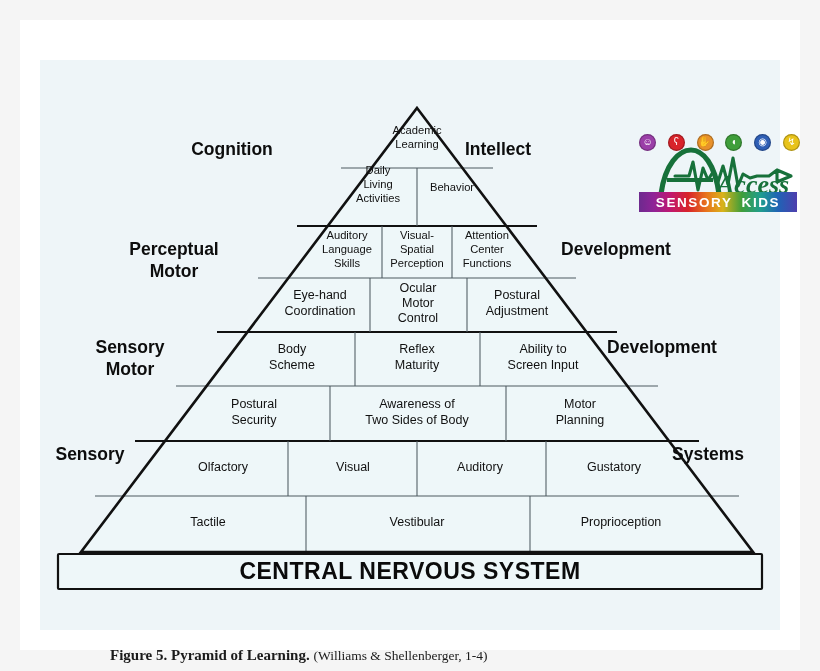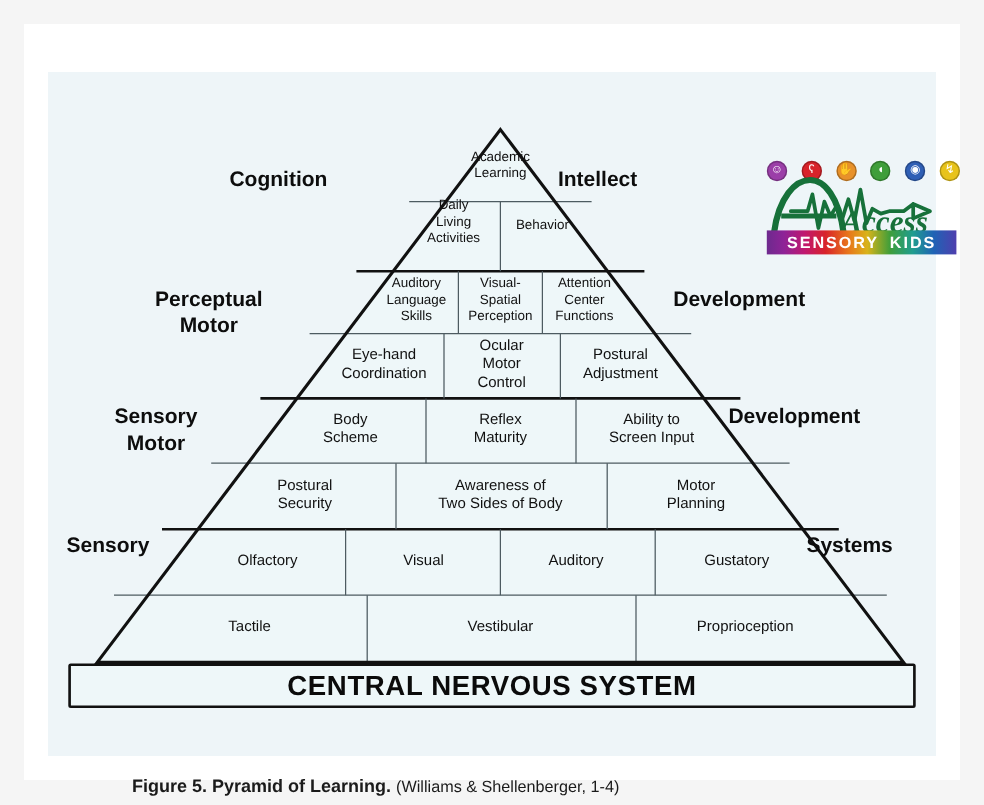--- a/index.html
+++ b/index.html
@@ -45,21 +45,21 @@
   .line-thick{stroke:#111;stroke-width:2.2;fill:none;}
   .line-thin{stroke:#4d5b61;stroke-width:1.05;fill:none;}
   .pyr-fill{fill:#eef7f9;}
   .cns-box{fill:#eef7f9;stroke:#111;stroke-width:2.2;}
 
   
   #caption{
     position:absolute;
     left:70px;
     top:587px;
-    font-family:Liberation Sans, sans-serif;
+    font-family:Liberation Serif, serif;
     font-size:15px;
     color:#1a1a1a;
     white-space:nowrap;
   }
   #caption .cap-bold{font-weight:bold;}
   #caption .cap-cite{font-size:13.5px;}
 
   
   #logo{
     position:absolute;
@@ -77,21 +77,21 @@
     align-items:center;
   }
   .sense-icon{
     width:17px;height:17px;border-radius:50%;
     display:flex;align-items:center;justify-content:center;
     font-size:10px;line-height:1;
     box-shadow:inset 0 0 0 1.2px rgba(0,0,0,.25);
   }
   #logo-word{
     position:absolute;
-    left:0; top:14px;
+    left:16px; top:14px;
     width:165px; height:48px;
   }
   #logo-bar{
     position:absolute;
     left:4px; top:60px;
     width:158px; height:20px;
     background:linear-gradient(90deg,
       #6d2a8e 0%, #8e2397 9%, #c0186f 20%,
       #d8232a 31%, #e8761c 43%, #d9b31b 53%,
       #3f9e3a 65%, #1f9d8f 77%, #1f63b5 88%, #4f3fae 100%);

